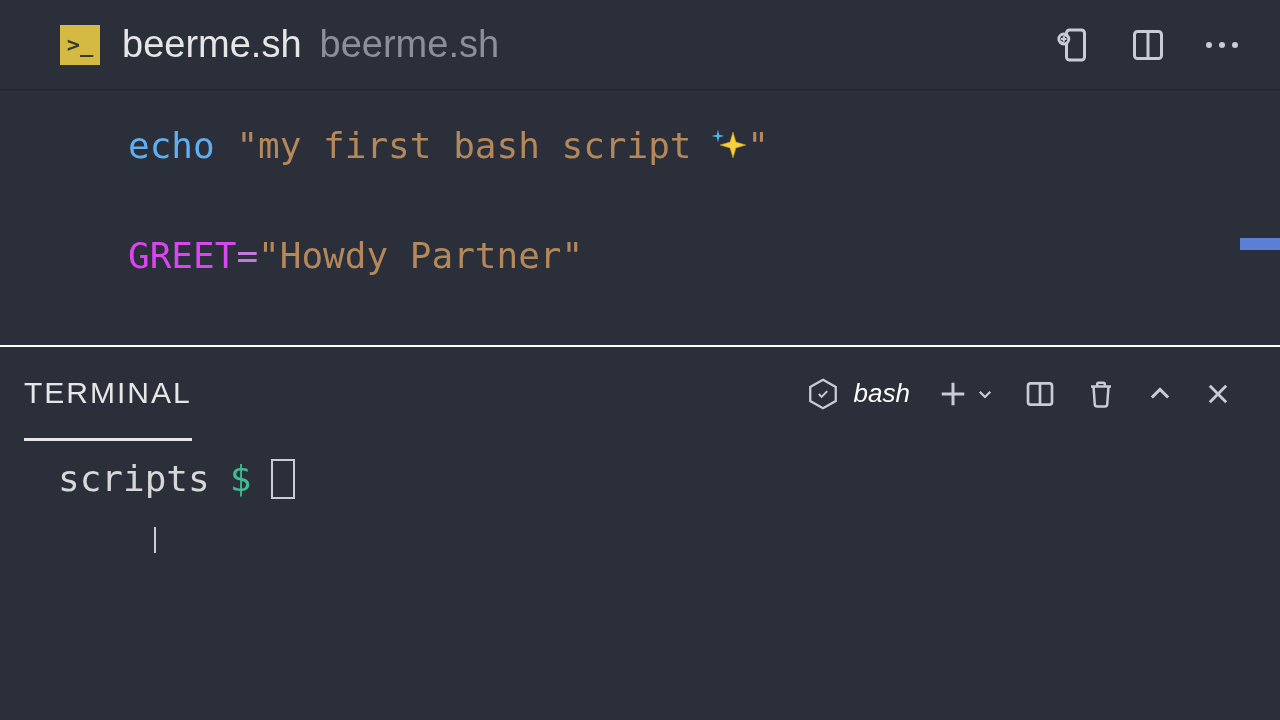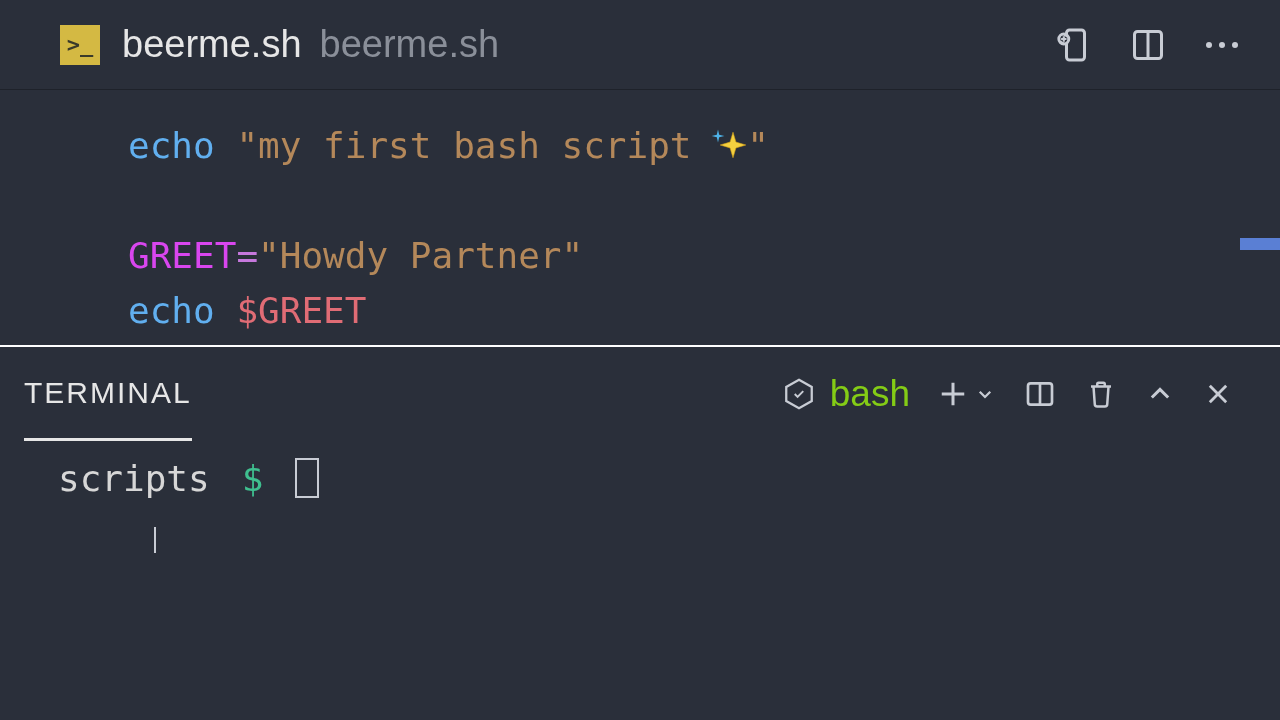--- a/index.html
+++ b/index.html
@@ -117,23 +117,24 @@
     padding-bottom: 28px;
   }
   .panel-spacer { flex: 1; }
   .shell-indicator {
     display: flex;
     align-items: center;
     gap: 14px;
     margin-right: 28px;
   }
   .shell-name {
-    color: #84cc16;
-    font-size: 37px;
-    font-family: -apple-system, 'Segoe UI', sans-serif;
+    color: #ffffff;
+    font-size: 26px;
+    font-family: -apple-system, 'Segoe UI', sans-serif;
+    font-style: italic;
   }
   .panel-actions {
     display: flex;
     align-items: center;
     gap: 30px;
   }
   .panel-action {
     color: #c8ccd4;
     display: flex;
     align-items: center;
@@ -144,21 +145,22 @@
     align-items: center;
     gap: 8px;
   }
   .terminal-body {
     padding: 18px 0 0 58px;
     font-size: 36px;
     font-family: 'Consolas', 'Menlo', monospace;
   }
   .prompt-line {
     display: flex;
-    gap: 12px;
+    align-items: center;
+    gap: 0;
   }
   .prompt-cwd { color: #d7d7d7; }
   .prompt-sym { color: #3fbf8f; margin: 0 16px 0 20px; }
   .cursor-box {
     display: inline-block;
     width: 24px;
     height: 40px;
     border: 2px solid #c8ccd4;
     margin-left: 4px;
   }
@@ -209,21 +211,20 @@
 </div>
 
 <div class="editor">
   <div class="code-line"><span class="tok-cmd">echo</span> <span class="tok-str">"my first bash script </span><span class="emoji"><svg class="sparkle-small" viewBox="0 0 24 24">
           <path d="M12 1 L14 10 L23 12 L14 14 L12 23 L10 14 L1 12 L10 10 Z" fill="#4fb3e8"></path>
         </svg><svg class="sparkle-main" viewBox="0 0 24 24">
           <path d="M12 1 L14.5 9.5 L23 12 L14.5 14.5 L12 23 L9.5 14.5 L1 12 L9.5 9.5 Z" fill="#f4d03f" stroke="#d4a017" stroke-width="0.5"></path>
         </svg></span><span class="tok-str">"</span></div>
   <div class="code-line">&nbsp;</div>
   <div class="code-line"><span class="tok-var">GREET</span><span class="tok-op">=</span><span class="tok-str">"Howdy Partner"</span></div>
-  <div class="code-line"><span class="tok-cmd">echo</span> <span class="tok-param">$GREET</span></div>
   <div class="minimap-mark"></div>
 </div>
 
 <div class="panel-header">
   <span class="panel-tab">TERMINAL</span>
   <div class="panel-spacer"></div>
   <div class="shell-indicator">
     <svg width="34" height="34" viewBox="0 0 24 24" fill="none" stroke="#c8ccd4" stroke-width="1.6">
       <path d="M12 2 L21 7 L21 17 L12 22 L3 17 L3 7 Z"></path>
       <path d="M9 12 l2 2 l4 -4" stroke-width="1.4"></path>

